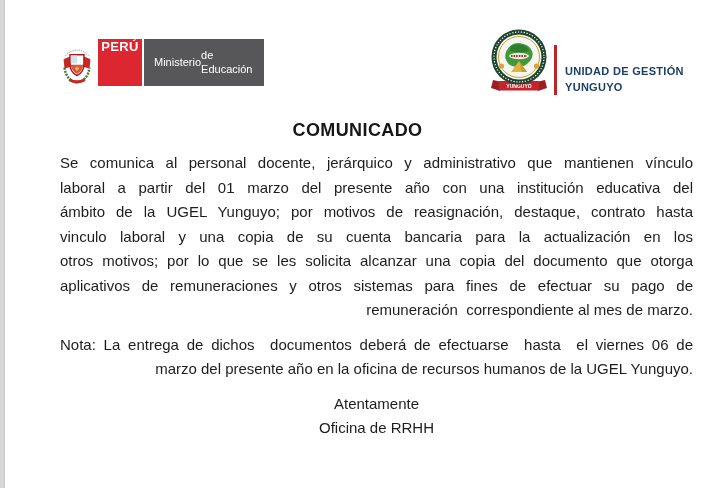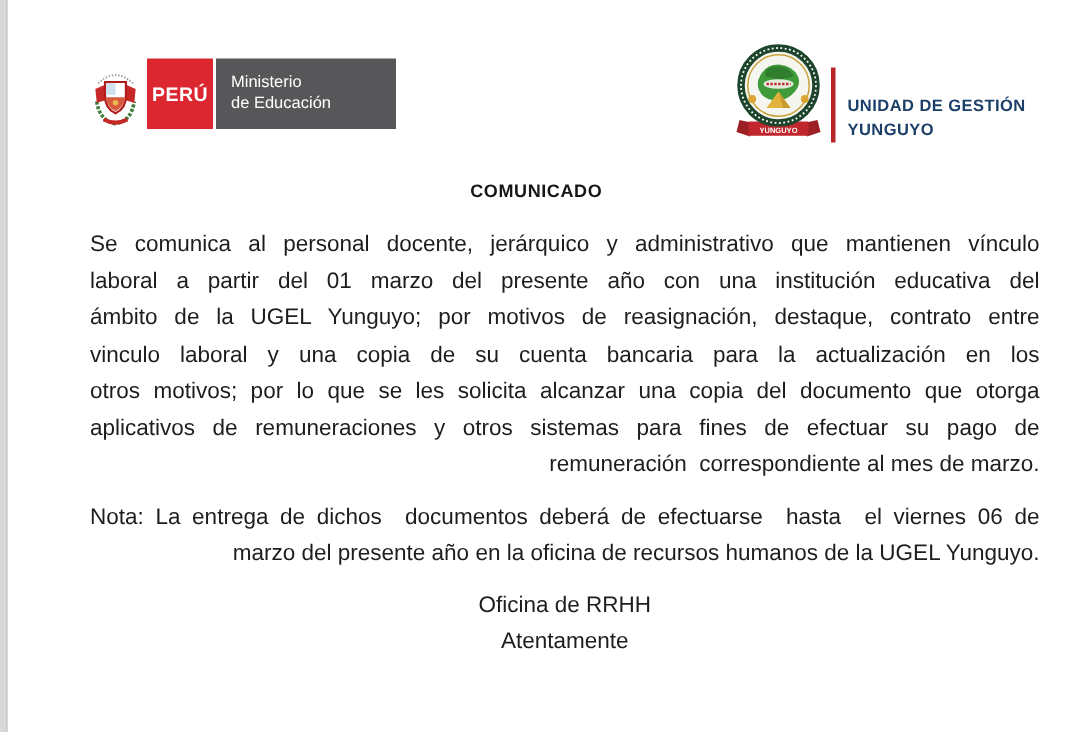--- a/index.html
+++ b/index.html
@@ -29,35 +29,36 @@
     align-items: stretch;
   }
   .arms-box {
     width: 42px;
     background: #ffffff;
     display: flex; align-items: center; justify-content: center;
   }
   .peru-box {
     width: 44px;
     background: #dc2730;
-    display: flex; align-items: center; justify-content: center;
+    display: flex; justify-content: center;
     color: #ffffff;
     font-weight: bold;
     font-size: 13px;
     letter-spacing: 0.3px;
   }
   .ministry-box {
     width: 110px;
     margin-left: 2px;
     background: #57575a;
     color: #ffffff;
     font-size: 11px;
     line-height: 13.5px;
-    display: flex; flex-direction: column; justify-content: center;
+    display: flex; flex-direction: row; justify-content: center;
     padding-left: 10px;
+    align-items: center;
   }
 
   
   .ugel-logo {
     position: absolute;
     left: 489px; top: 29px;
     display: flex;
     align-items: flex-end;
   }
   .ugel-emblem { width: 60px; height: 66px; }
@@ -75,21 +76,21 @@
     white-space: nowrap;
   }
 
   
   .doc-title {
     position: absolute;
     left: 0; top: 120px;
     width: 715px;
     text-align: center;
     font-weight: bold;
-    font-size: 12px;
+    font-size: 18px;
     letter-spacing: 0.4px;
     color: #161618;
   }
   .content {
     position: absolute;
     left: 60px; top: 151px;
     width: 633px;
     font-size: 15px;
     line-height: 24.5px;
     color: #1d1d1f;
@@ -162,28 +163,28 @@
       <div>YUNGUYO</div>
     </div>
   </div>
 
   <div class="doc-title">COMUNICADO</div>
 
   <div class="content">
     <div class="para">
         <div class="jline">Se comunica al personal docente, jerárquico y administrativo que mantienen vínculo</div>
         <div class="jline">laboral a partir del 01 marzo del presente año con una institución educativa del</div>
-        <div class="jline">ámbito de la UGEL Yunguyo; por motivos de reasignación, destaque, contrato entre</div>
+        <div class="jline">ámbito de la UGEL Yunguyo; por motivos de reasignación, destaque, contrato hasta</div>
         <div class="jline">vinculo laboral y una copia de su cuenta bancaria para la actualización en los</div>
         <div class="jline">otros motivos; por lo que se les solicita alcanzar una copia del documento que otorga</div>
         <div class="jline">aplicativos de remuneraciones y otros sistemas para fines de efectuar su pago de</div>
         <div class="jline last">remuneración  correspondiente al mes de marzo.</div>
       </div>
     <div class="para">
         <div class="jline">Nota: La entrega de dichos  documentos deberá de efectuarse  hasta  el viernes 06 de</div>
         <div class="jline last">marzo del presente año en la oficina de recursos humanos de la UGEL Yunguyo.</div>
       </div>
     <div class="closing">
+      <div>Atentamente</div>
       <div>Oficina de RRHH</div>
-      <div>Atentamente</div>
     </div>
   </div>
 </div>
 
 </body></html>

